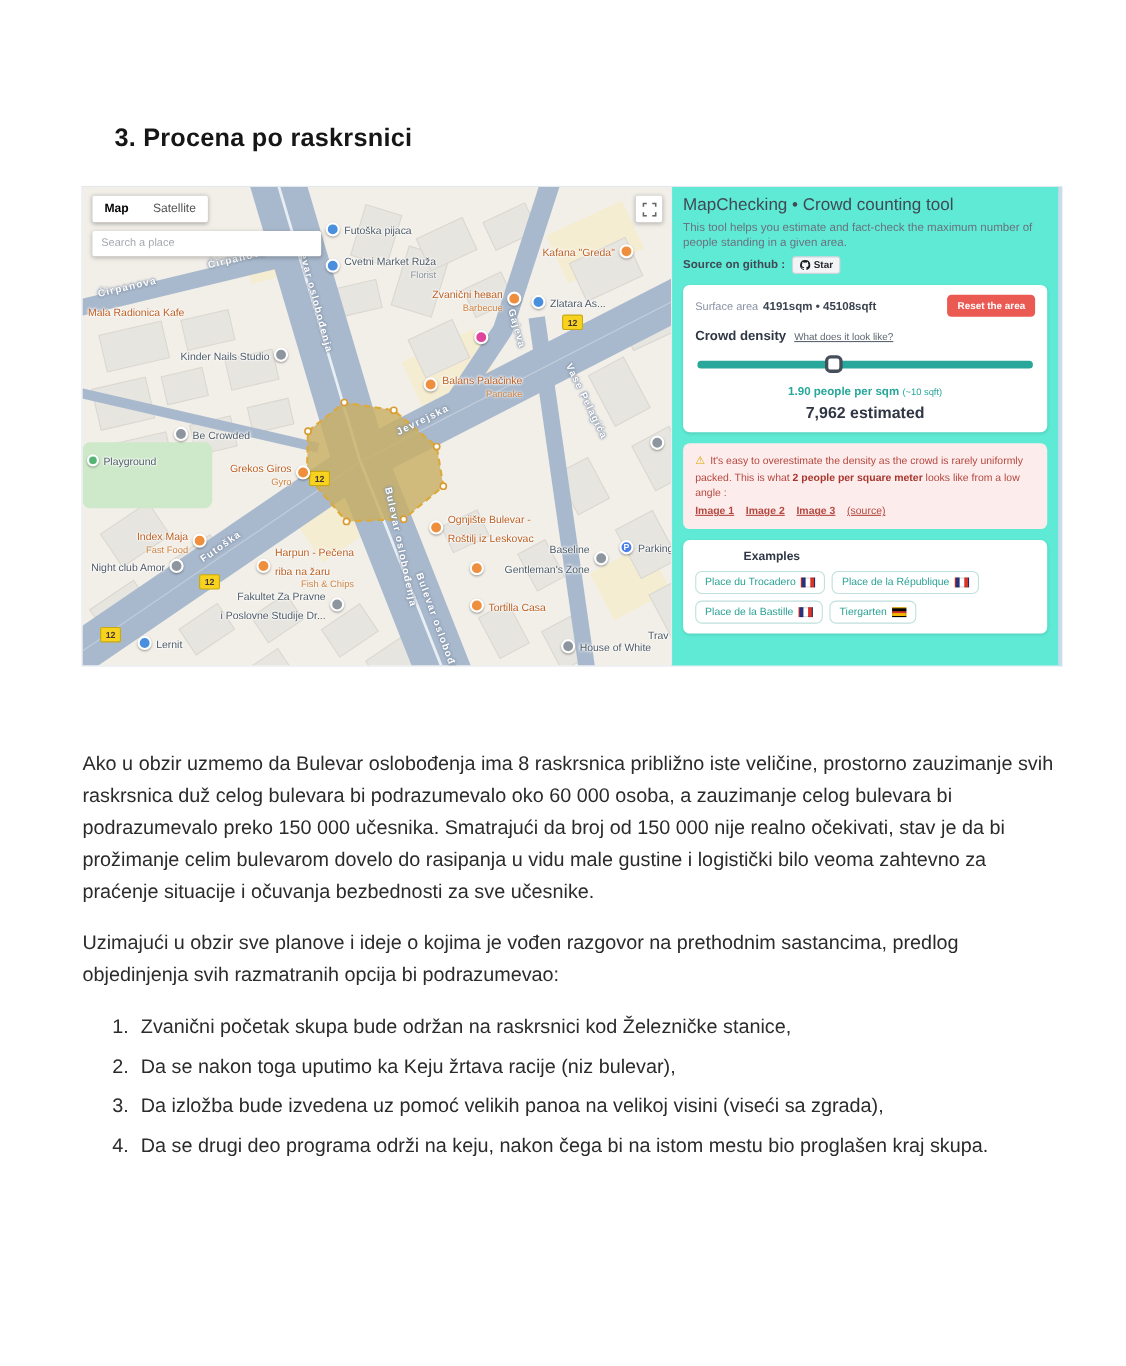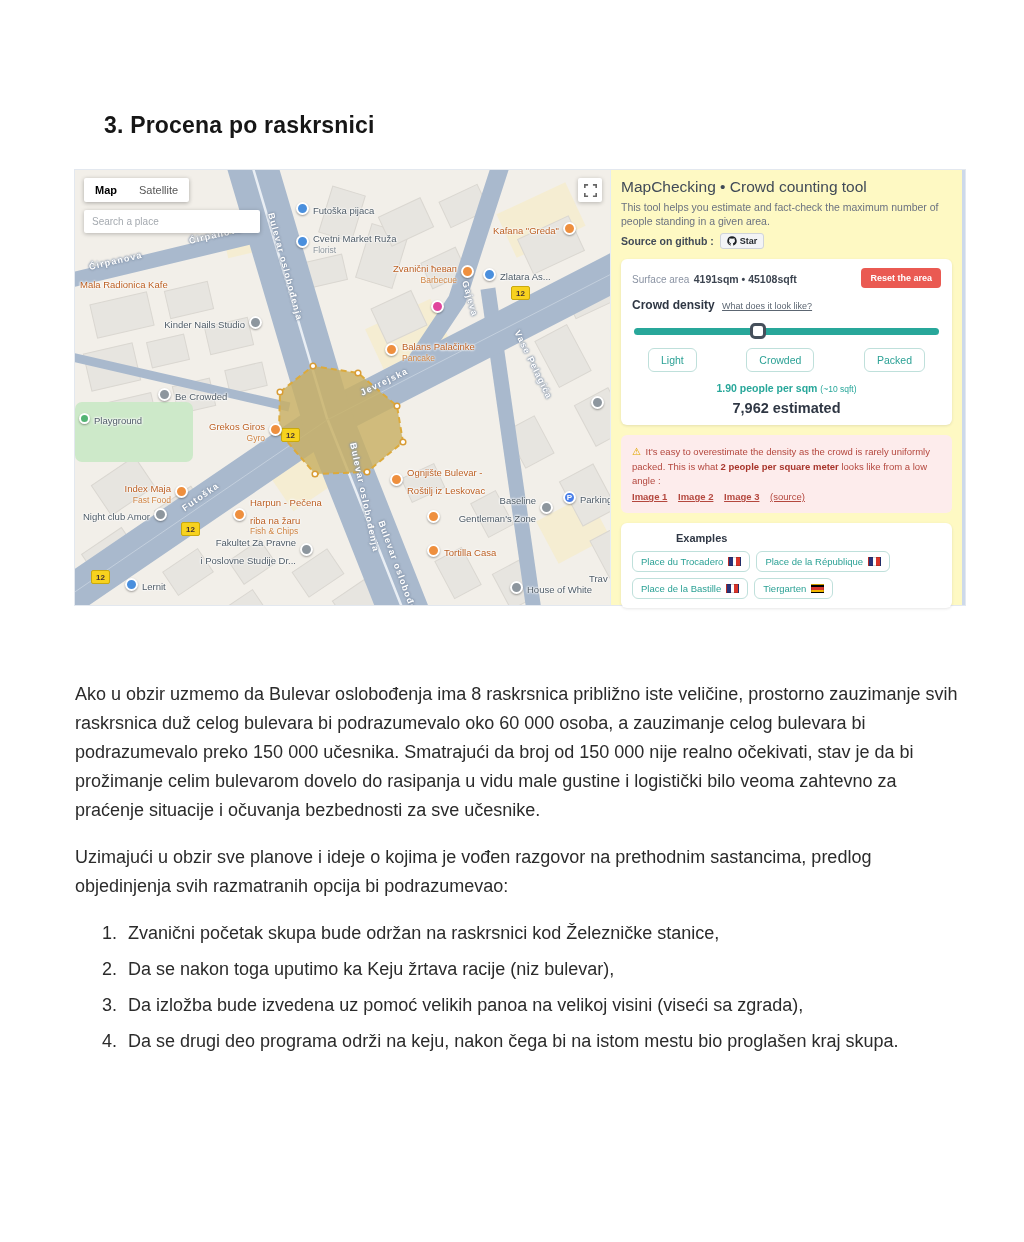--- a/index.html
+++ b/index.html
@@ -10,47 +10,47 @@
   
   .shot{position:absolute;left:75px;top:170px;width:890px;height:435px;display:flex;outline:1px solid #e3e8ef;}
 
   
   .map{position:relative;width:535px;height:435px;background:#f2efe9;overflow:hidden;flex:none;}
   .map svg.base{position:absolute;left:0;top:0;}
   .mapctl{position:absolute;left:9px;top:8px;display:flex;background:#fff;border-radius:2px;
           box-shadow:0 1px 4px rgba(0,0,0,.3);font-size:11px;z-index:5;}
   .mapctl .seg{padding:6px 11px;color:#565656;cursor:pointer;}
   .mapctl .seg.active{font-weight:bold;color:#000;}
-  .searchbox{position:absolute;left:9px;top:40px;width:176px;height:23px;background:#fff;border-radius:2px;
+  .searchbox{position:absolute;left:9px;top:40px;width:208px;height:23px;background:#fff;border-radius:2px;
              box-shadow:0 1px 4px rgba(0,0,0,.25);z-index:5;display:flex;align-items:center;}
   .searchbox input{border:0;outline:0;width:100%;height:100%;font:10px "Liberation Sans",sans-serif;
                    padding:0 8px;background:transparent;color:#333;}
   .searchbox input::placeholder{color:#a5aab0;}
   .fsbtn{position:absolute;right:8px;top:8px;width:24px;height:24px;background:#fff;border-radius:2px;
          box-shadow:0 1px 4px rgba(0,0,0,.25);z-index:5;display:flex;align-items:center;justify-content:center;cursor:pointer;}
   .street{position:absolute;font-size:9px;font-weight:bold;color:#fff;letter-spacing:1.2px;white-space:nowrap;
           text-shadow:0 0 2px #8494aa,0 0 2px #8494aa,0 0 3px #8494aa;transform-origin:left center;z-index:3;}
   .badge{position:absolute;width:17px;height:12px;background:#f7d21e;border:1px solid #c9a90e;border-radius:2px;
          font-size:8px;font-weight:bold;color:#433;display:flex;align-items:center;justify-content:center;z-index:3;}
   .poi{position:absolute;display:flex;align-items:center;gap:4px;z-index:4;}
   .poi.left{flex-direction:row-reverse;text-align:right;}
   .dot{width:13px;height:13px;border-radius:50%;border:2px solid #fff;box-shadow:0 1px 2px rgba(0,0,0,.35);
        flex:none;box-sizing:border-box;display:flex;align-items:center;justify-content:center;}
   .dot.o{background:#ee8f3e;} .dot.b{background:#4a8fdd;} .dot.g{background:#8d969e;}
   .dot.gr{background:#53b474;width:11px;height:11px;} .dot.pk{background:#e0459c;}
   .dot.pb{background:#4a7fe8;font-size:8px;font-weight:bold;color:#fff;}
   .plbl{font-size:9.5px;line-height:1.15;color:#4e5b66;white-space:pre-line;
         text-shadow:0 0 2px #fff,0 0 2px #fff,0 0 3px #fff,0 0 3px #fff;}
   .plbl.f{color:#bb5e21;}
-  .psub{display:block;font-size:8.5px;color:#8a939b;text-shadow:0 0 2px #fff,0 0 3px #fff;}
+  .psub{display:block;font-size:8.5px;color:#8a939b;text-shadow:0 0 2px #fff,0 0 3px #fff;text-align:right;}
   .psub.o{color:#cf8443;}
   .poi .txt{line-height:1.1;}
 
   
-  .panel{position:relative;width:355px;height:435px;background:#fef9c3;flex:none;box-sizing:border-box;
+  .panel{position:relative;width:355px;height:435px;background:#5eead4;flex:none;box-sizing:border-box;
          padding:8px 10px;border-left:1px solid #e7ecf3;border-right:3px solid #cdd9ea;}
   .p-title{font-size:15.5px;color:#404a57;}
   .p-sub{font-size:10.5px;color:#6b7280;margin-top:4px;line-height:1.35;width:330px;}
   .p-src{margin-top:5px;font-size:10.5px;font-weight:bold;color:#404a57;display:flex;align-items:center;gap:6px;}
   .star{display:inline-flex;align-items:center;gap:3px;background:#f3f4f6;border:1px solid #d0d4da;border-radius:3px;
         font:bold 9px "Liberation Sans",sans-serif;color:#24292e;padding:2px 6px;cursor:pointer;}
   .card{background:#fff;border-radius:6px;box-shadow:0 1px 3px rgba(0,0,0,.1);margin-top:10px;padding:9px 11px;}
   .surfrow{display:flex;justify-content:space-between;align-items:center;}
   .slab{font-size:10px;color:#8a93a3;}
   .sval{font-size:10.5px;font-weight:bold;color:#3c4450;}
@@ -333,25 +333,20 @@
           <button class="reset">Reset the area</button>
         </div>
         <div class="cd">
           <b>Crowd density</b>
           <a>What does it look like?</a>
         </div>
         <div class="slider">
           <div class="track"></div>
           <div class="handle" style="left: 38%;"></div>
         </div>
-        <div class="presets">
-          <button class="pbtn">Light</button>
-          <button class="pbtn">Crowded</button>
-          <button class="pbtn">Packed</button>
-        </div>
         <div class="rate">
           <span>1.90 people per sqm</span>
           <span class="note">(~10 sqft)</span>
         </div>
         <div class="est">7,962 estimated</div>
       </div>
 
       <div class="card warn">
         <div>
           <span class="wicon">⚠</span>

